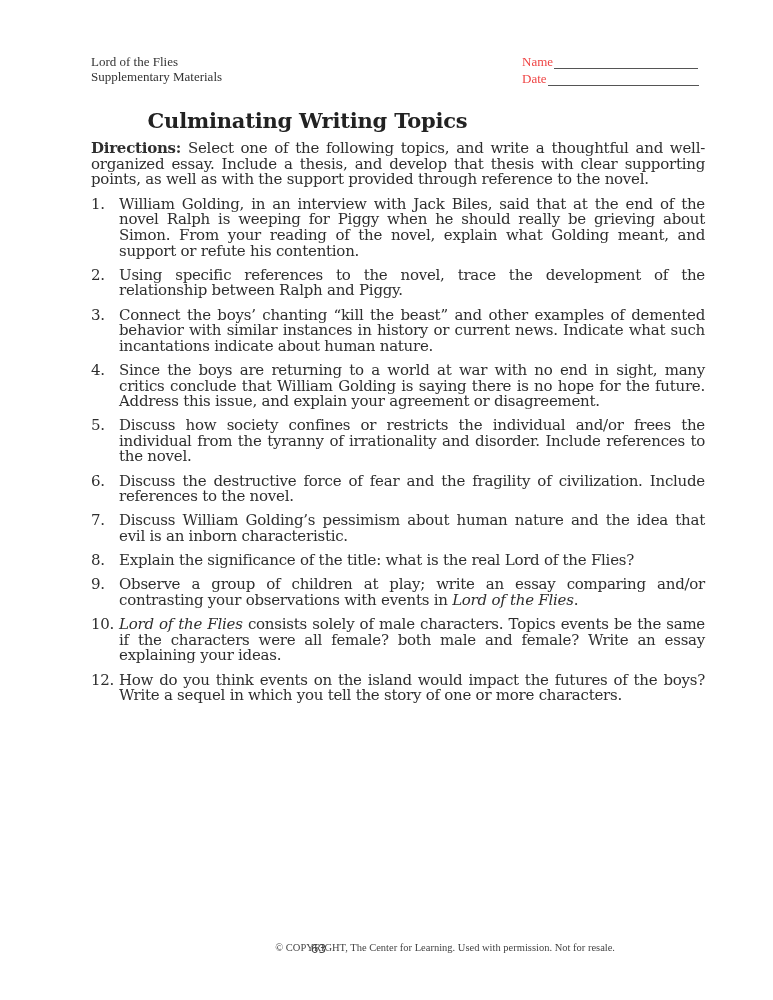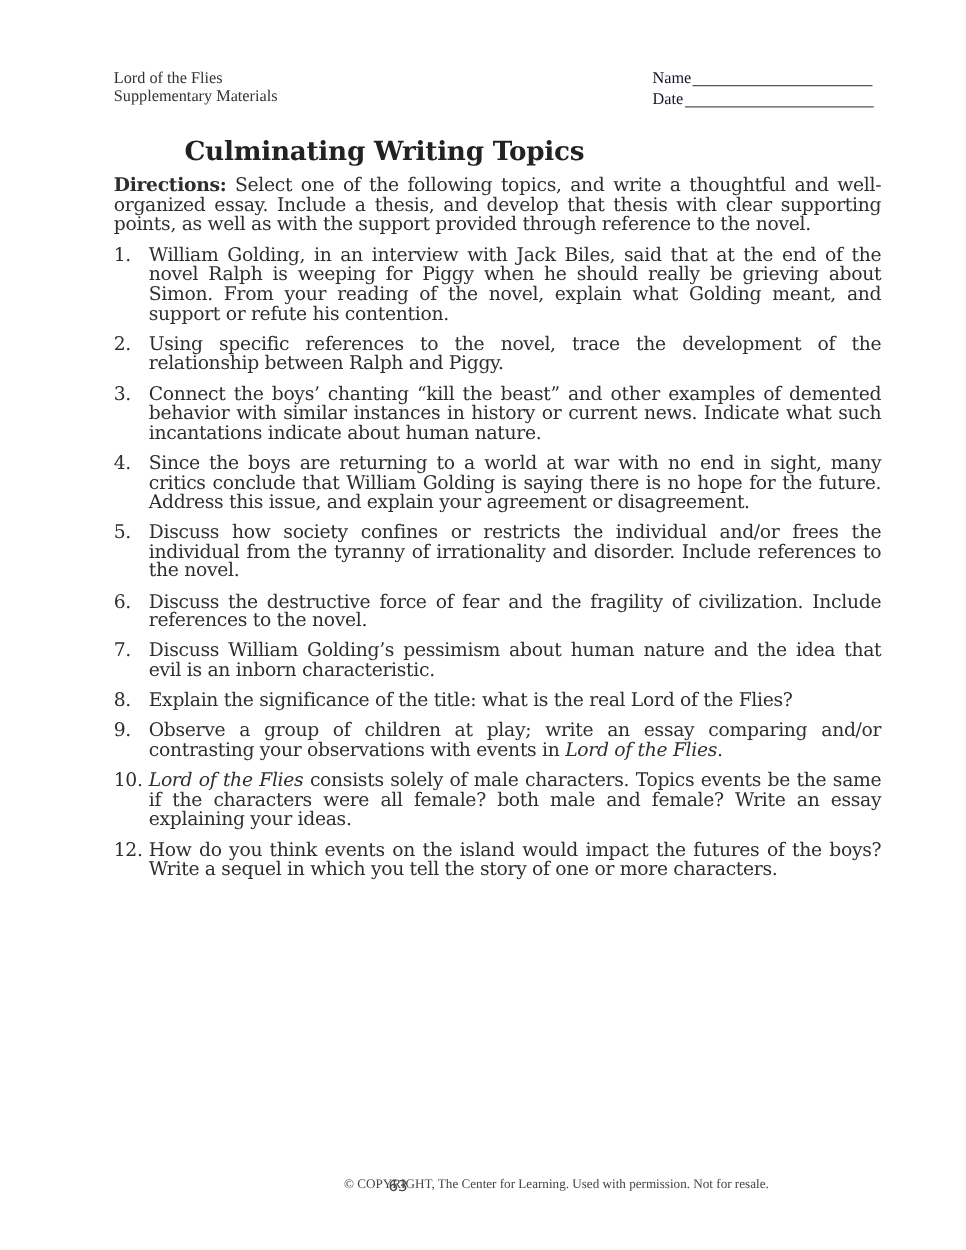--- a/index.html
+++ b/index.html
@@ -28,21 +28,21 @@
       font-size: 13px;
       line-height: 15px;
       color: #333;
     }
     .hdr-right {
       position: absolute;
       left: 522px;
       top: 54px;
       font-family: "Liberation Serif", serif;
       font-size: 13px;
-      color: #0f172a;
+      color: #ef4444;
     }
     .field-row {
       display: flex;
       align-items: flex-end;
       height: 15px;
       line-height: 15px;
     }
     .field-row + .field-row { margin-top: 2px; }
     .field-line {
       display: inline-block;

